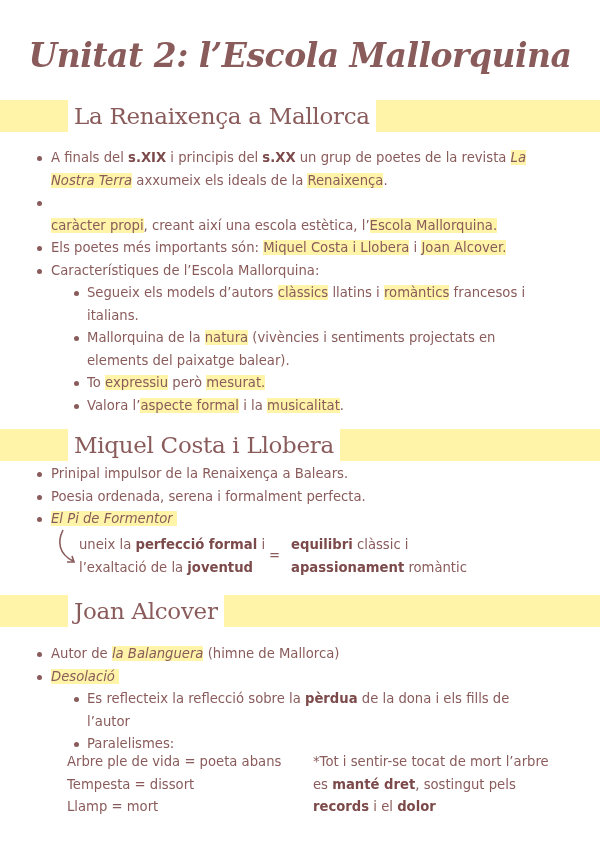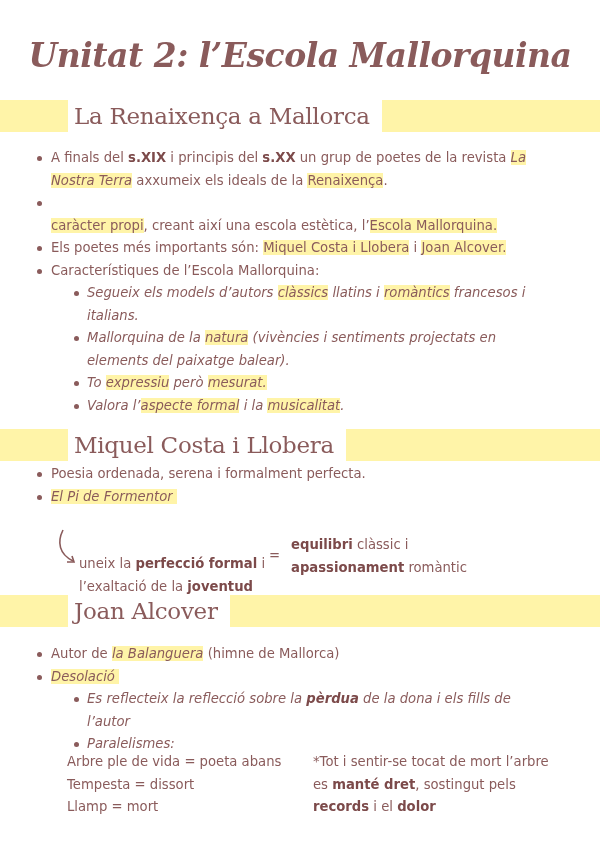--- a/index.html
+++ b/index.html
@@ -11,27 +11,27 @@
   .title {
     position: absolute; left: 0; top: 36px; width: 600px; text-align: center;
     font-family: "DejaVu Serif", serif; font-style: italic; font-weight: bold;
     font-size: 33px; color: #8a5b5b; letter-spacing: -0.5px;
   }
   .band {
     position: absolute; left: 0; width: 600px; height: 32px; background: #fff4a8;
   }
   .band .htext {
     position: absolute; left: 68px; top: 0; height: 32px; line-height: 32px;
-    background: #ffffff; padding: 0 12px 0 6px;
+    background: #ffffff; padding: 0 6px 0 6px;
     font-family: "DejaVu Serif", serif; font-size: 23px; color: #8a5b5b;
     white-space: nowrap; letter-spacing: -0.3px;
   }
   .block { position: absolute; left: 0; width: 600px; font-size: 13.2px; line-height: 22.5px; }
   .li { position: relative; padding-left: 51px; padding-right: 28px; }
-  .li.l2 { padding-left: 87px; font-style: italic; }
+  .li.l2 { padding-left: 87px; }
   .li .dot {
     position: absolute; left: 37px; top: 9px; width: 5px; height: 5px; border-radius: 50%;
     background: #8a5b5b;
   }
   .li.l2 .dot { left: 74px; }
   .hl { background: #fff4a8; }
   b { font-weight: bold; color: #7c4a4a; }
   i { font-style: italic; }
   .lines { position: absolute; font-size: 13.2px; line-height: 22.5px; white-space: nowrap; }
   .arrow { position: absolute; }
@@ -84,34 +84,38 @@
   </div>
 </div>
 
 <div class="band" style="top:429px;">
   <span class="htext">Miquel Costa i Llobera</span>
 </div>
 
 <div class="block" style="top:463px;">
   <div class="li">
     <span class="dot"></span>
+    <span>Prinipal impulsor de la Renaixença a Balears.</span>
+  </div>
+  <div class="li">
+    <span class="dot"></span>
     <span>Poesia ordenada, serena i formalment perfecta.</span>
   </div>
   <div class="li">
     <span class="dot"></span>
     <i class="hl">El Pi de Formentor</i><span class="hl">&nbsp;</span>
   </div>
 </div>
 
 <svg class="arrow" style="left:55px; top:528px;" width="30" height="40" viewBox="0 0 30 40">
   <path d="M8 2 C 2 14, 4 26, 18 33" stroke="#8a5b5b" stroke-width="1.6" fill="none"></path>
   <path d="M12 34 L19 34 L17 28" stroke="#8a5b5b" stroke-width="1.6" fill="none"></path>
 </svg>
 
-<div class="lines" style="left:79px; top:534px;margin-top:19px;">
+<div class="lines" style="left:79px; top:534px;">
   <div><span>uneix la </span><b>perfecció formal</b><span> i</span></div>
   <div><span>l’exaltació de la </span><b>joventud</b></div>
 </div>
 <div class="lines" style="left:269px; top:545px;">=</div>
 <div class="lines" style="left:291px; top:534px;">
   <div><b>equilibri</b><span> clàssic i</span></div>
   <div><b>apassionament</b><span> romàntic</span></div>
 </div>
 
 <div class="band" style="top:595px;text-align:center;">

